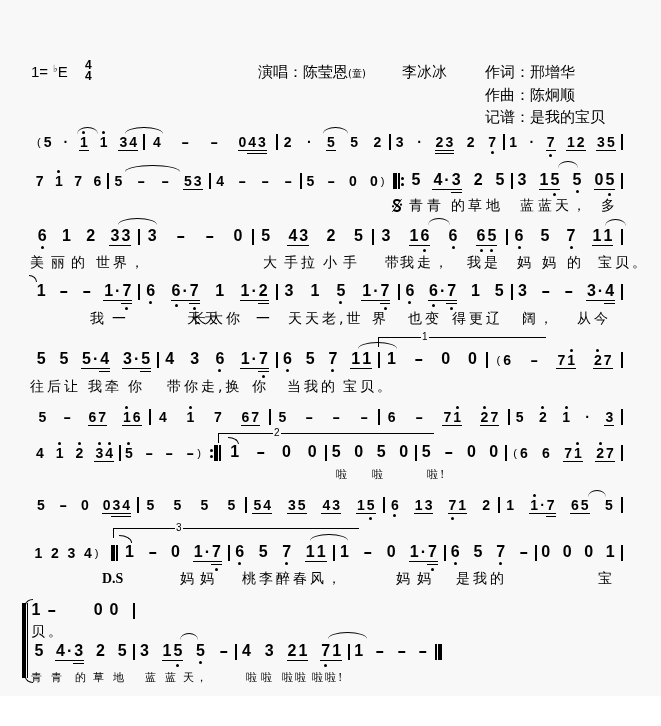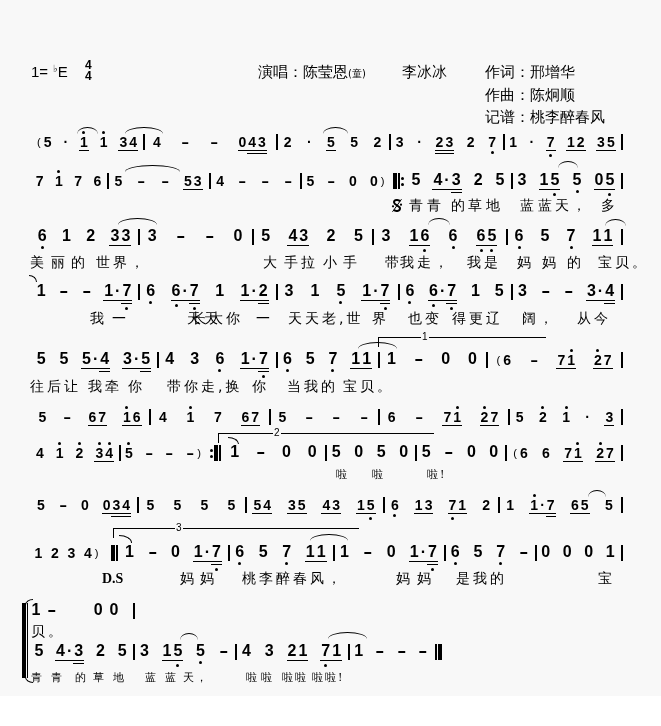--- a/index.html
+++ b/index.html
@@ -59,21 +59,21 @@
     <span>演唱：</span><span>陈莹恩</span><span class="small">(童)</span>
   </div>
   <div class="credit" style="left:402px;top:64px;">李冰冰</div>
   <div class="credit" style="left:485px;top:64px;">
     <span>作词：</span><span>邢增华</span>
   </div>
   <div class="credit" style="left:485px;top:87px;">
     <span>作曲：</span><span>陈炯顺</span>
   </div>
   <div class="credit" style="left:485px;top:109px;">
-    <span>记谱：</span><span>桃李醉春风</span>
+    <span>记谱：</span><span>是我的宝贝</span>
   </div>
 
   <div id="score">
       <div class="row">
         <div class="m s" style="left: 30px; width: 113px; top: 133px;">
           <span class="g">
             <span class="sym paren">(</span>
             <span class="sym note">5</span>
           </span>
           <span class="g">

